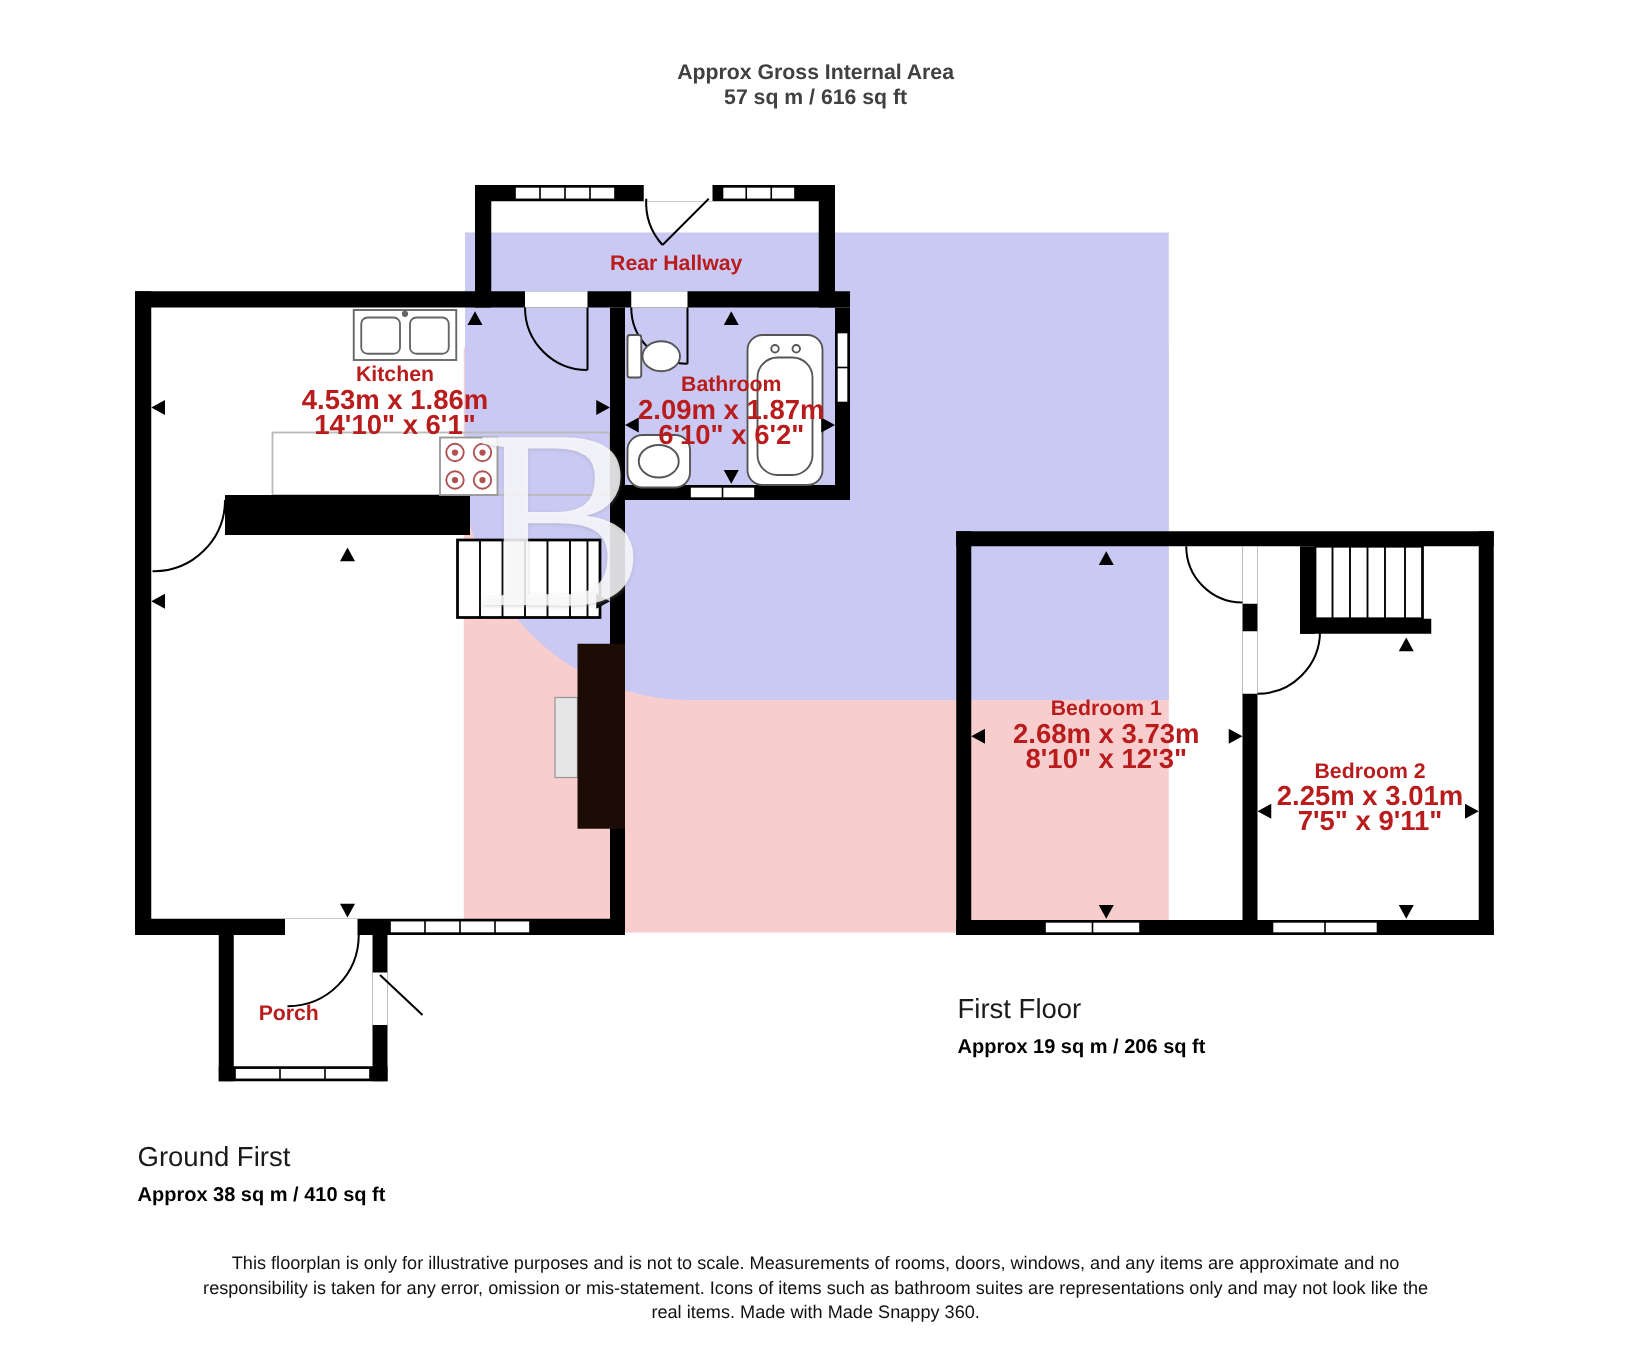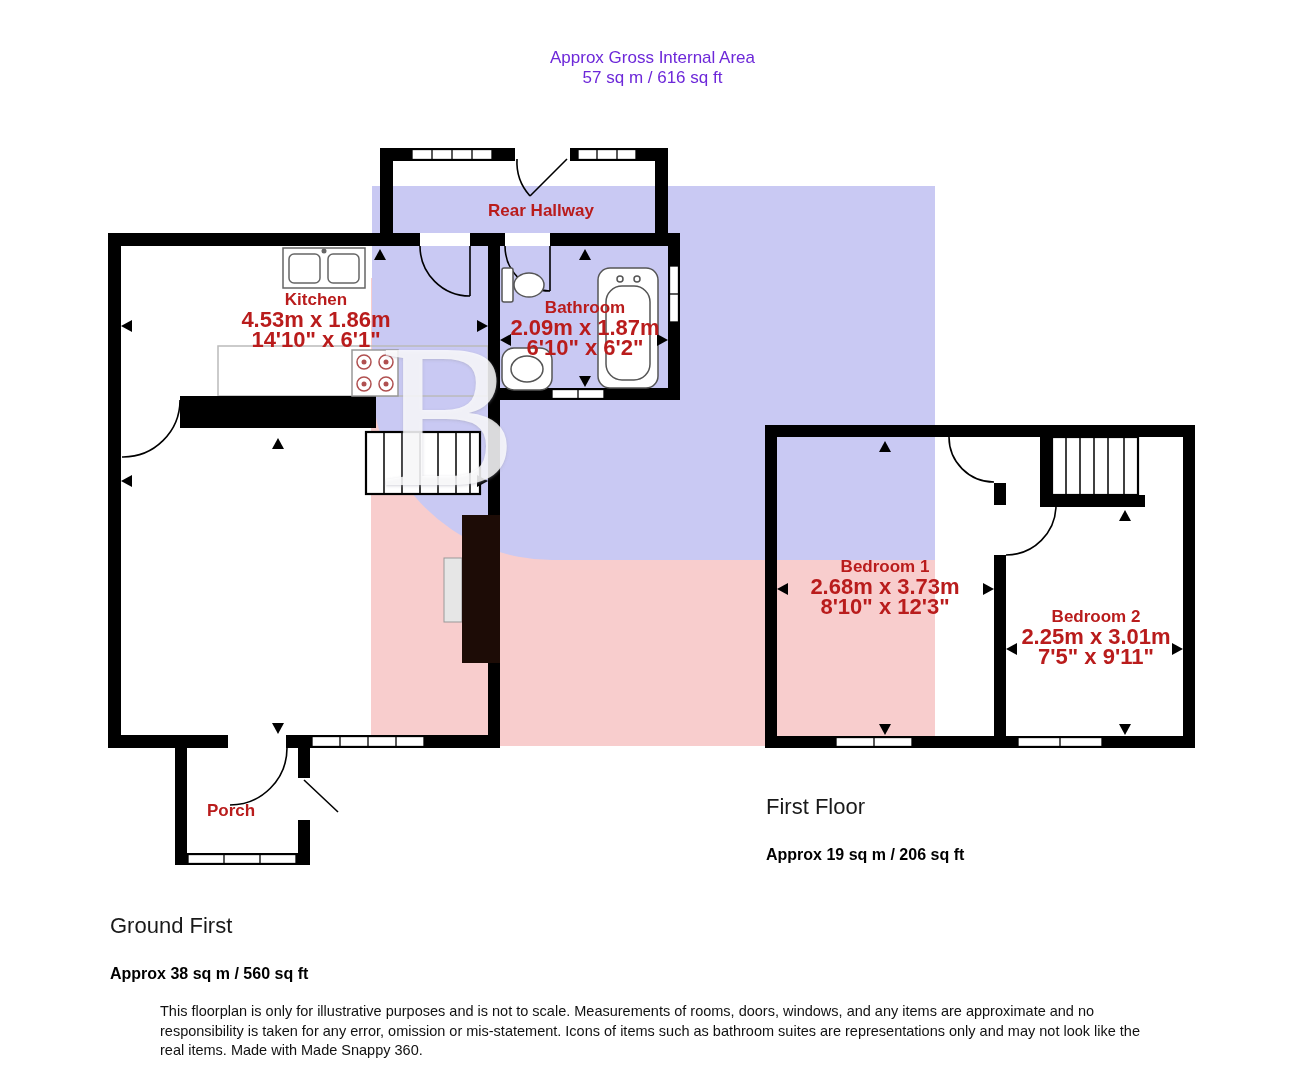--- a/index.html
+++ b/index.html
@@ -1,34 +1,34 @@
 <!DOCTYPE html>
 <html><head>
 <meta charset="utf-8">
 <style>
   *{box-sizing:border-box}
   html,body{margin:0;padding:0;background:#fff}
   body{font-family:"Liberation Sans",sans-serif}
   .plan{position:relative;width:1305px;height:1080px;background:#ffffff;overflow:hidden}
 
   .header{position:absolute;top:48px;left:50%;transform:translateX(-50%);
-          text-align:center;font-weight:normal;font-size:17px;line-height:20px;color:#6d28d9;white-space:nowrap}
+          text-align:center;font-weight:bold;font-size:17px;line-height:20px;color:#404040;white-space:nowrap}
 
   svg.floor{position:absolute;left:0;top:0}
 
   .room-label{position:absolute;transform:translateX(-50%);text-align:center;color:#b91c1c;white-space:nowrap}
   .room-name{font-size:17px;font-weight:bold;line-height:21px}
   .room-dim{font-size:22px;font-weight:bold;line-height:20px}
 
   .floor-block{position:absolute;color:#000;white-space:nowrap}
   .floor-title{font-size:22px;font-weight:normal;color:#1a1a1a}
-  .floor-area{font-size:16px;font-weight:bold;margin-top:26px}
+  .floor-area{font-size:16px;font-weight:bold;margin-top:9px}
 
   .disclaimer{position:absolute;top:1002px;left:50%;transform:translateX(-50%);
-              width:985px;text-align:left;font-size:14.5px;line-height:19.5px;color:#111}
+              width:985px;text-align:center;font-size:14.5px;line-height:19.5px;color:#111}
 
   .watermark{position:absolute;left:380px;top:330px;display:flex;
              color:rgba(255,255,255,0.8);font-family:"Liberation Serif",serif;
              text-shadow:0 1px 3px rgba(160,160,175,0.45);pointer-events:none}
   .wm-initial{font-size:205px;line-height:172px}
   .wm-col{display:flex;flex-direction:column;justify-content:space-between;margin-left:2px;padding:2px 0 8px}
   .wm-top{font-size:86px;line-height:72px;letter-spacing:14px}
   .wm-bottom{font-size:86px;line-height:72px;letter-spacing:1px}
 </style>
 </head>
@@ -241,18 +241,18 @@
     <div class="room-dim">7'5" x 9'11"</div>
   </div>
 
   <div class="floor-block" style="left:766px;top:794px">
     <div class="floor-title">First Floor</div>
     <div class="floor-area">Approx 19 sq m / 206 sq ft</div>
   </div>
 
   <div class="floor-block" style="left:110px;top:913px">
     <div class="floor-title">Ground First</div>
-    <div class="floor-area">Approx 38 sq m / 560 sq ft</div>
+    <div class="floor-area">Approx 38 sq m / 410 sq ft</div>
   </div>
 
   <div class="disclaimer">This floorplan is only for illustrative purposes and is not to scale. Measurements of rooms, doors, windows, and any items are approximate and no responsibility is taken for any error, omission or mis-statement. Icons of items such as bathroom suites are representations only and may not look like the real items. Made with Made Snappy 360.</div>
 
 </div>
 
 </body></html>

